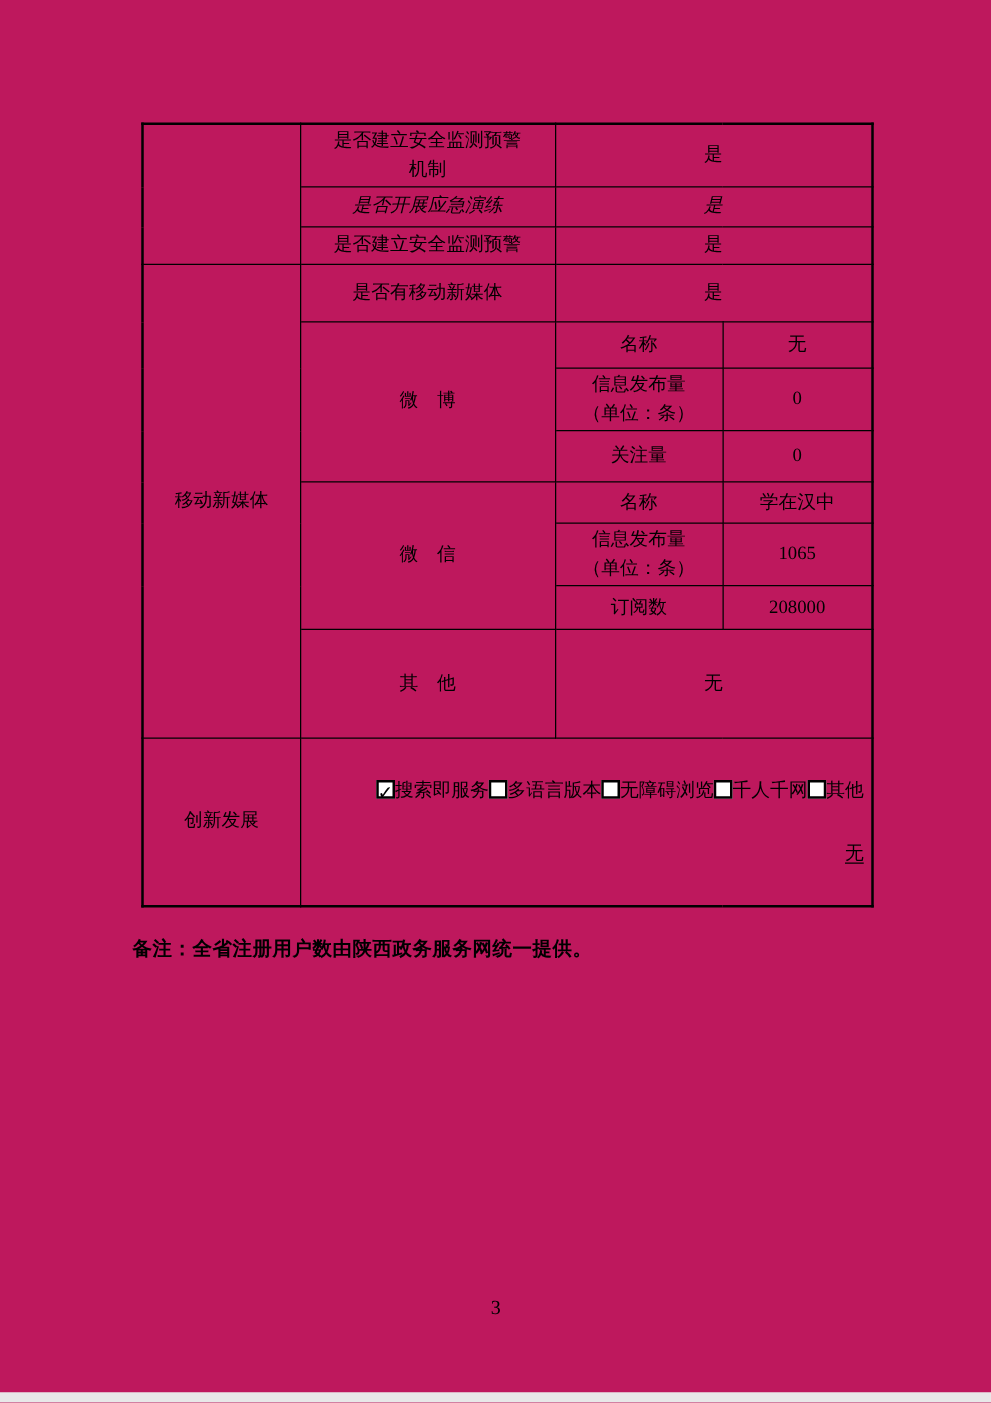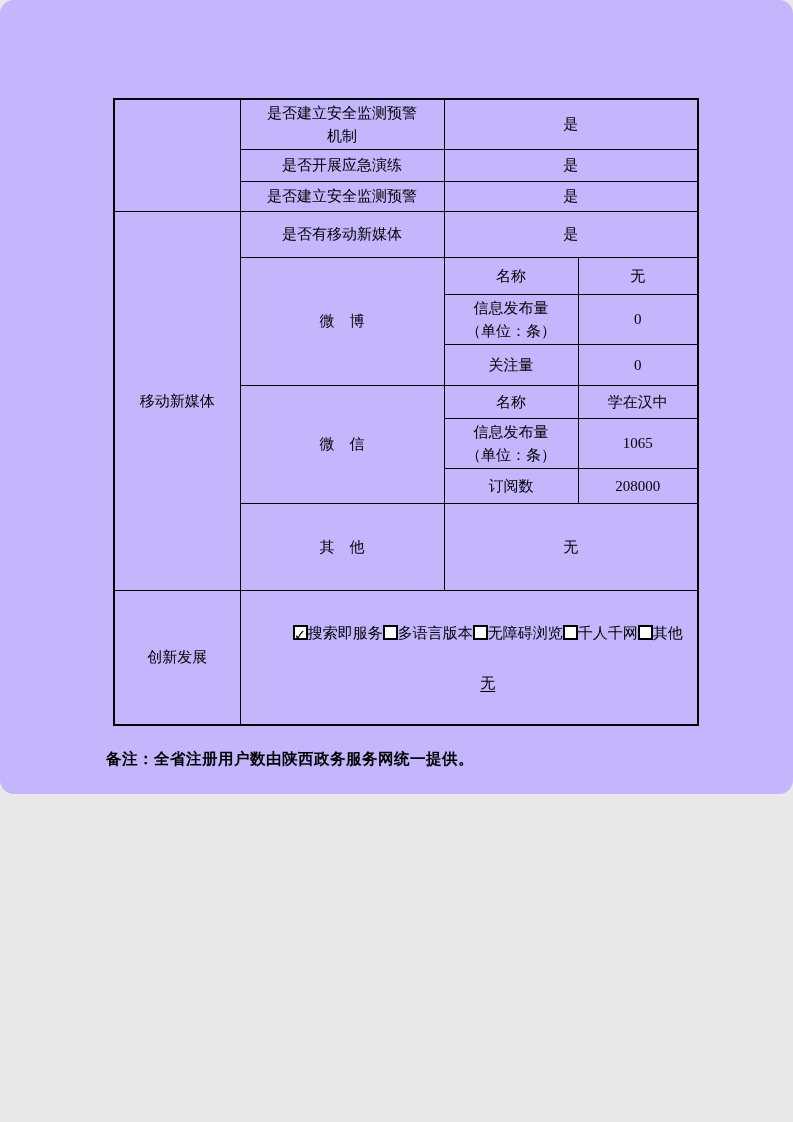--- a/index.html
+++ b/index.html
@@ -1,25 +1,24 @@
 <!DOCTYPE html>
 <html><head>
 <meta charset="utf-8">
 <style>
   html, body { margin: 0; padding: 0; background: #e8e8e8; }
   .page {
     position: relative;
     width: 793px;
-    height: 794px;
+    height: 1114px;
     margin: 0 auto;
-    background: #c4b5fd;
+    background: #be185d;
     font-family: "Liberation Serif", "DejaVu Serif", serif;
     color: #000000;
     overflow: hidden;
-    border-radius: 14px;
   }
   table.report {
     position: absolute;
     left: 113px;
     top: 98px;
     width: 584px;
     border-collapse: collapse;
     table-layout: fixed;
     border: 2px solid #000;
   }
@@ -31,33 +30,33 @@
     border: 1px solid #000;
     text-align: center;
     vertical-align: middle;
     font-size: 15px;
     line-height: 1.5;
     padding: 2px 4px;
     white-space: pre-line;
     overflow: hidden;
   }
   tr.r1  { height: 47px; }
-  tr.r2  { height: 32px; }
+  tr.r2  { height: 32px; font-style: italic; }
   tr.r3  { height: 30px; }
   tr.r4  { height: 46px; }
   tr.r5  { height: 37px; }
   tr.r6  { height: 49px; }
   tr.r7  { height: 41px; }
   tr.r8  { height: 33px; }
   tr.r9  { height: 49px; }
   tr.r10 { height: 35px; }
   tr.r11 { height: 87px; margin-left: 41px; }
   tr.r12 { height: 134px; }
   td.innov {
-    text-align: center;
+    text-align: right;
     padding-left: 44px;
     padding-right: 6px;
     margin-left: 15px;
   }
   .cb-line { display: block; line-height: 28px; white-space: nowrap; }
   .cb-item { display: inline; white-space: nowrap; }
   .cb-box {
     display: inline-block;
     width: 11px;
     height: 11px;

